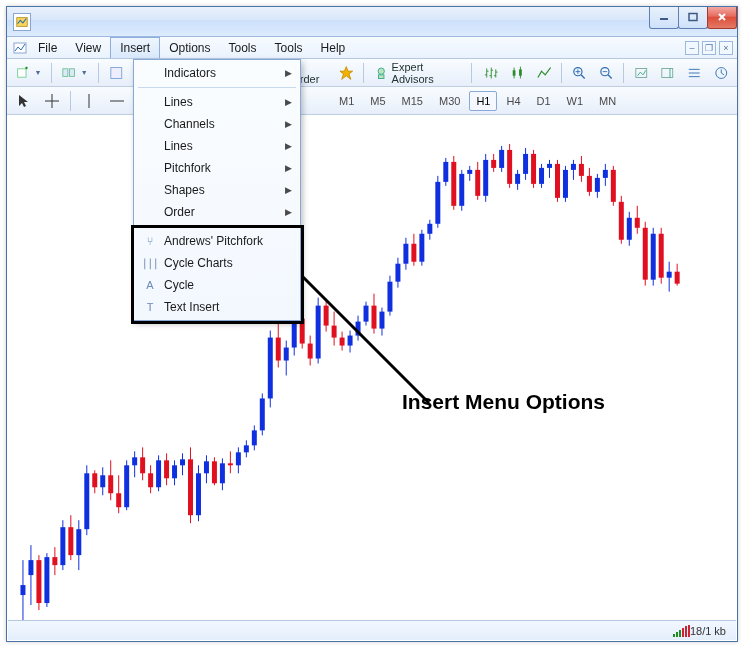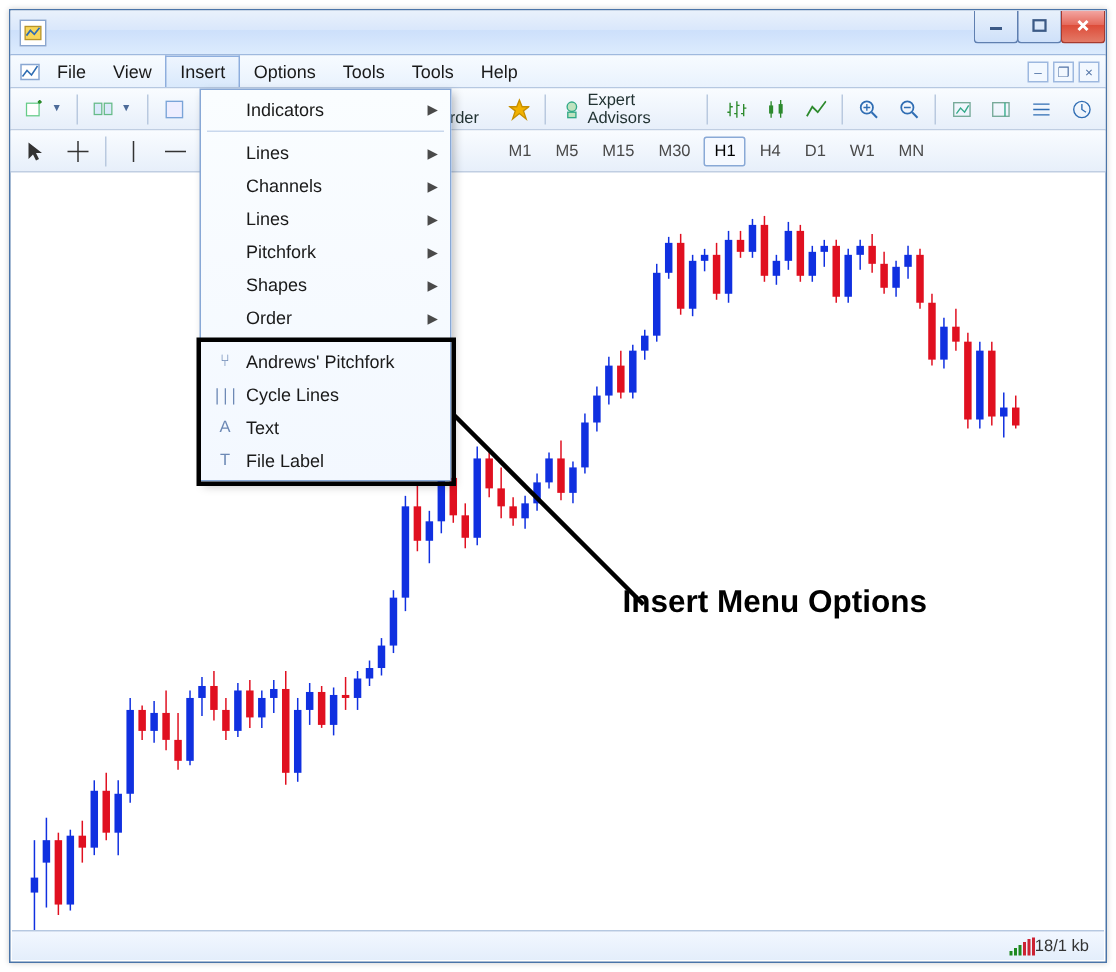--- a/index.html
+++ b/index.html
@@ -98,21 +98,21 @@
   .ddrow .arrow{position:absolute;right:6px;font-size:9px;color:#4a4a4a}
   .ddsep{height:1px;margin:3px 2px;background:#c9d8ed}
   .boxed{
     position:absolute;left:124px;top:218px;width:173px;height:99px;
     border:3px solid #000; pointer-events:none; z-index:45;
   }
   .callout-line{
     position:absolute; z-index:46; pointer-events:none;
   }
   .callout-text{
-    position:absolute; left:408px; top:383px;
+    position:absolute; left:395px; top:383px;
     font-weight:700; font-size:21px; color:#000; z-index:46;
     font-family:Arial, sans-serif;
   }
   
   .statusbar{
     position:absolute; left:1px; right:1px; bottom:1px; height:20px;
     background:linear-gradient(#f2f7ff,#e4eefb);
     border-top:1px solid #b6c8e1;
     display:flex; align-items:center; justify-content:flex-end;
     font-size:11px; color:#333; padding-right:10px; gap:0;
@@ -518,29 +518,29 @@
         <span>Order</span>
         <span class="arrow">▶</span>
       </div>
     <div class="ddsep"></div>
     <div class="ddrow">
         <span class="ricon">⑂</span>
         <span>Andrews' Pitchfork</span>
       </div>
     <div class="ddrow">
         <span class="ricon">∣∣∣</span>
-        <span>Cycle Lines</span>
+        <span>Cycle Charts</span>
       </div>
     <div class="ddrow">
         <span class="ricon">A</span>
-        <span>Text</span>
+        <span>Cycle</span>
       </div>
     <div class="ddrow">
         <span class="ricon">T</span>
-        <span>File Label</span>
+        <span>Text Insert</span>
       </div>
   </div>
 
   <div class="boxed"></div>
   <svg class="callout-line" style="left:294px;top:268px" width="130" height="130">
       <line x1="2" y1="2" x2="128" y2="128" stroke="#000" stroke-width="3"></line>
     </svg>
   <div class="callout-text">Insert Menu Options</div>
 
   <div class="statusbar">

